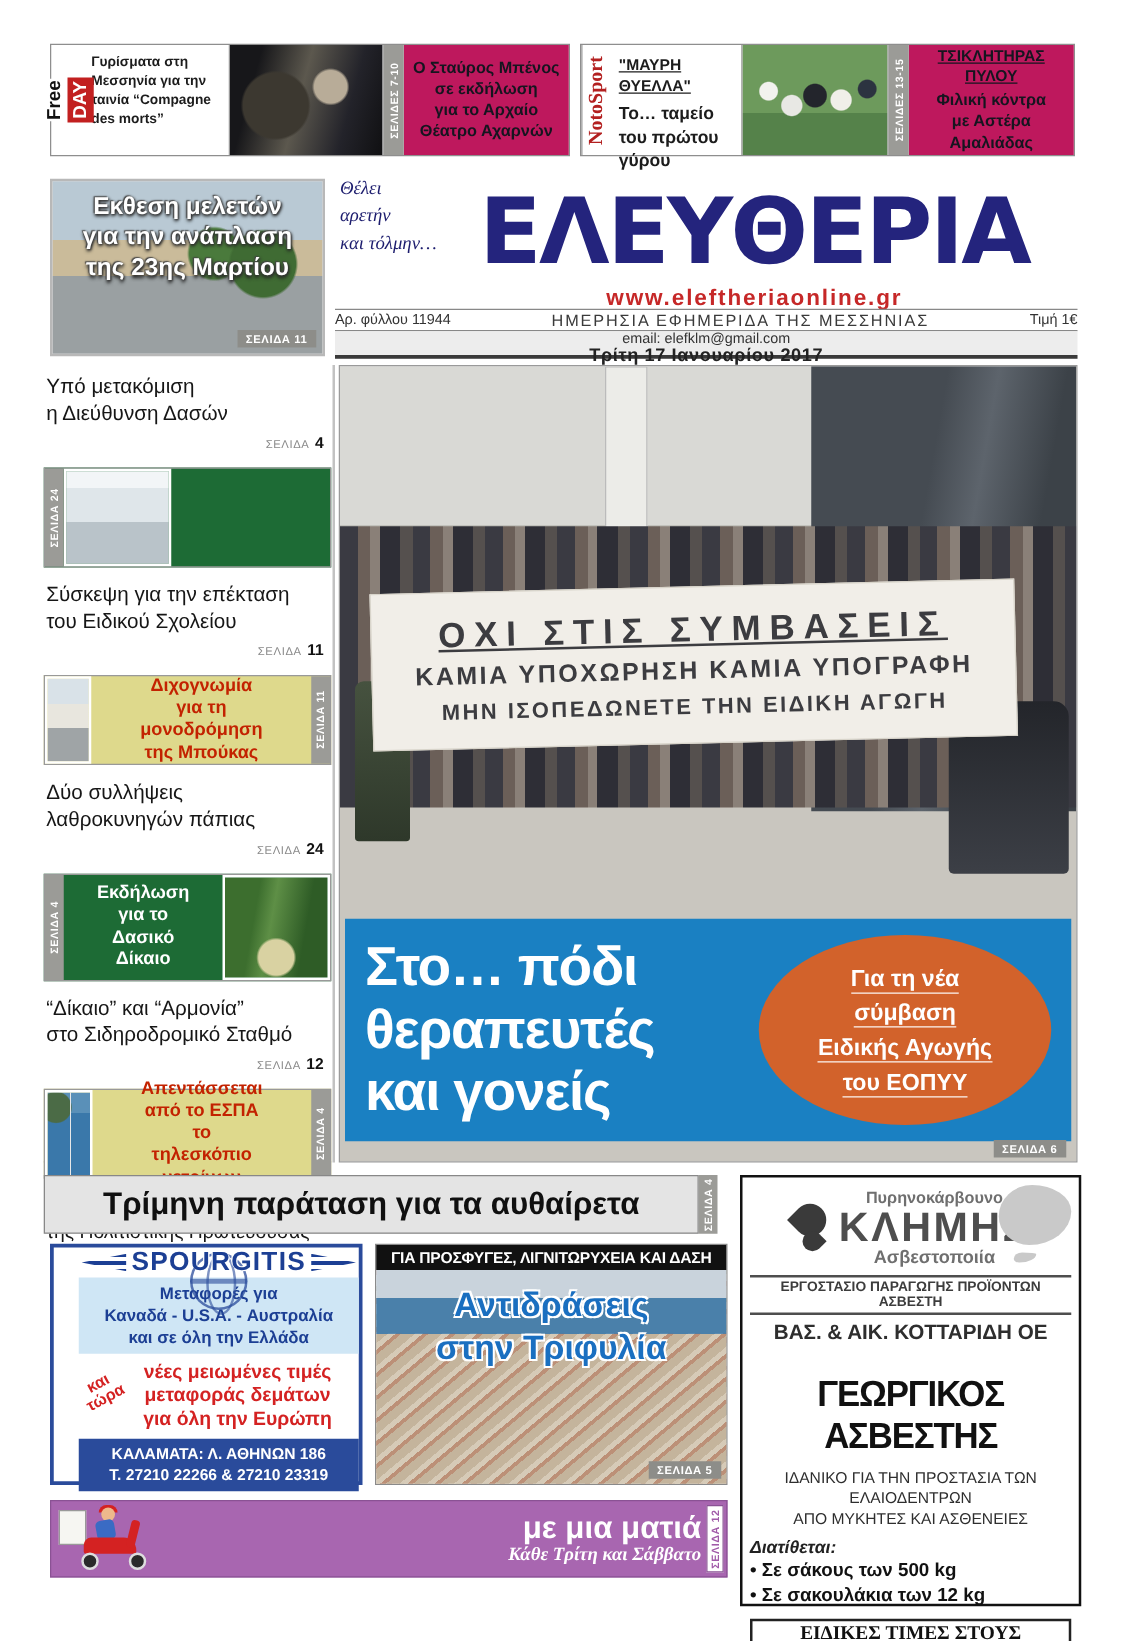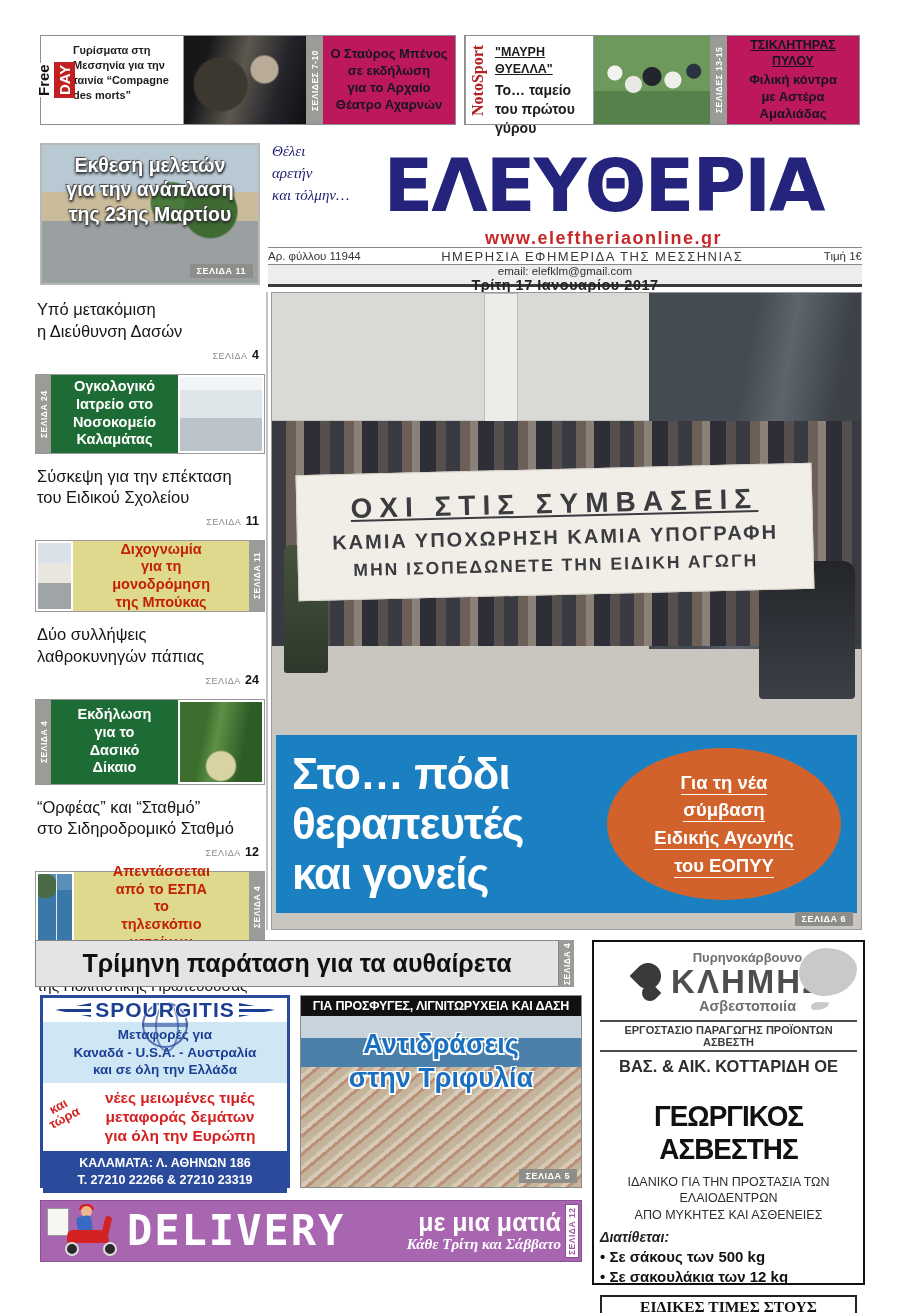--- a/index.html
+++ b/index.html
@@ -111,21 +111,21 @@
   #main-badge { right:8px; bottom:3px; }
 
   
   #band { left:35px; top:940px; width:524px; height:47px; background:#e4e4e4; border:1px solid #888;
           display:flex; align-items:center; justify-content:center; }
   #band .t { font-size:25px; font-weight:bold; color:#101010; }
   #band-tab { left:559px; top:940px; width:15px; height:47px; }
 
   
   #spourgitis { left:40px; top:995px; width:250px; height:193px; border:3px solid #2a4b9b; background:#fff;
-                display:flex; flex-direction:column; }
+                display:flex; flex-direction:column;padding-left:20px; }
   .sp-logo { height:56px; position:relative; display:flex; align-items:center; justify-content:center; }
   .sp-globe { position:absolute; left:50%; top:4px; width:46px; height:46px; margin-left:-23px;
               border:2px solid rgba(42,75,155,.75); border-radius:50%;
               background: linear-gradient(rgba(0,0,0,0) 46%, rgba(42,75,155,.6) 46% 54%, rgba(0,0,0,0) 54%); }
   .sp-globe::before { content:""; position:absolute; left:50%; top:-2px; width:20px; height:46px; margin-left:-10px;
               border:2px solid rgba(42,75,155,.6); border-radius:50%; }
   .sp-wing { width:36px; height:14px; background:repeating-linear-gradient(#1c3f94 0 3px, #fff 3px 6px); }
   .sp-wing.l { clip-path:polygon(0 50%, 100% 0, 100% 100%); margin-right:4px; }
   .sp-wing.r { clip-path:polygon(100% 50%, 0 0, 0 100%); margin-left:4px; }
   .sp-name { position:relative; color:#1c3f94; font-weight:bold; font-size:21px; letter-spacing:1px;
@@ -261,24 +261,20 @@
 <div class="abs" id="left-column">
 
   <div class="news-item">
     <div class="news-title ws">Υπό μετακόμιση
 η Διεύθυνση Δασών</div>
     <div class="pref"><span class="plabel">ΣΕΛΙΔΑ</span> <span class="pnum">4</span></div>
   </div>
 
   <div class="teaser-box box-green">
     <div class="vtab">ΣΕΛΙΔΑ 24</div>
-    <div class="teaser-text ws">Ογκολογικό
-Ιατρείο στο
-Νοσοκομείο
-Καλαμάτας</div>
     <div class="teaser-photo ph-hospital"></div>
   </div>
 
   <div class="news-item">
     <div class="news-title ws">Σύσκεψη για την επέκταση
 του Ειδικού Σχολείου</div>
     <div class="pref"><span class="plabel">ΣΕΛΙΔΑ</span> <span class="pnum">11</span></div>
   </div>
 
   <div class="teaser-box box-yellow">
@@ -299,21 +295,21 @@
   <div class="teaser-box box-green" style="height:86px;">
     <div class="vtab">ΣΕΛΙΔΑ 4</div>
     <div class="teaser-text ws">Εκδήλωση
 για το
 Δασικό
 Δίκαιο</div>
     <div class="teaser-photo ph-forest"></div>
   </div>
 
   <div class="news-item">
-    <div class="news-title ws">“Ορφέας” και “Σταθμό”
+    <div class="news-title ws">“Δίκαιο” και “Αρμονία”
 στο Σιδηροδρομικό Σταθμό</div>
     <div class="pref"><span class="plabel">ΣΕΛΙΔΑ</span> <span class="pnum">12</span></div>
   </div>
 
   <div class="teaser-box box-yellow">
     <div class="teaser-photo ph-sea"></div>
     <div class="teaser-text ws">Απεντάσσεται
 από το ΕΣΠΑ
 το τηλεσκόπιο
 νετρίνων</div>
@@ -413,19 +409,18 @@
   <div class="dv-scooter">
     <div class="dv-box"></div>
     <div class="dv-cap"></div>
     <div class="dv-head"></div>
     <div class="dv-torso"></div>
     <div class="dv-body"></div>
     <div class="dv-front"></div>
     <div class="dv-wheel dv-w1"></div>
     <div class="dv-wheel dv-w2"></div>
   </div>
-  <div class="dv-title">DELIVERY</div>
   <div class="dv-right">
     <div class="dv-sub">με μια ματιά</div>
     <div class="dv-sched">Κάθε Τρίτη και Σάββατο</div>
   </div>
   <div class="vtab dv-tab">ΣΕΛΙΔΑ 12</div>
 </div>
 
 </body></html>

